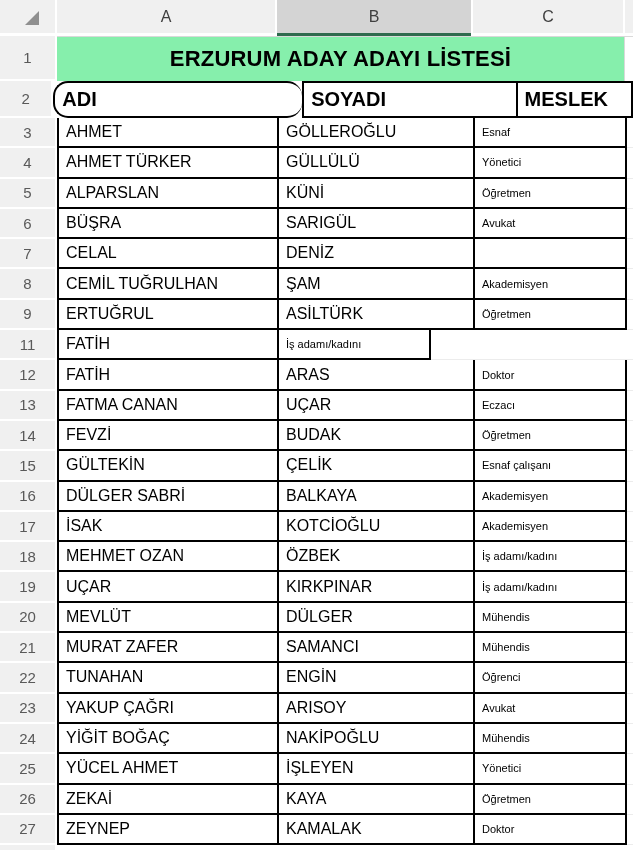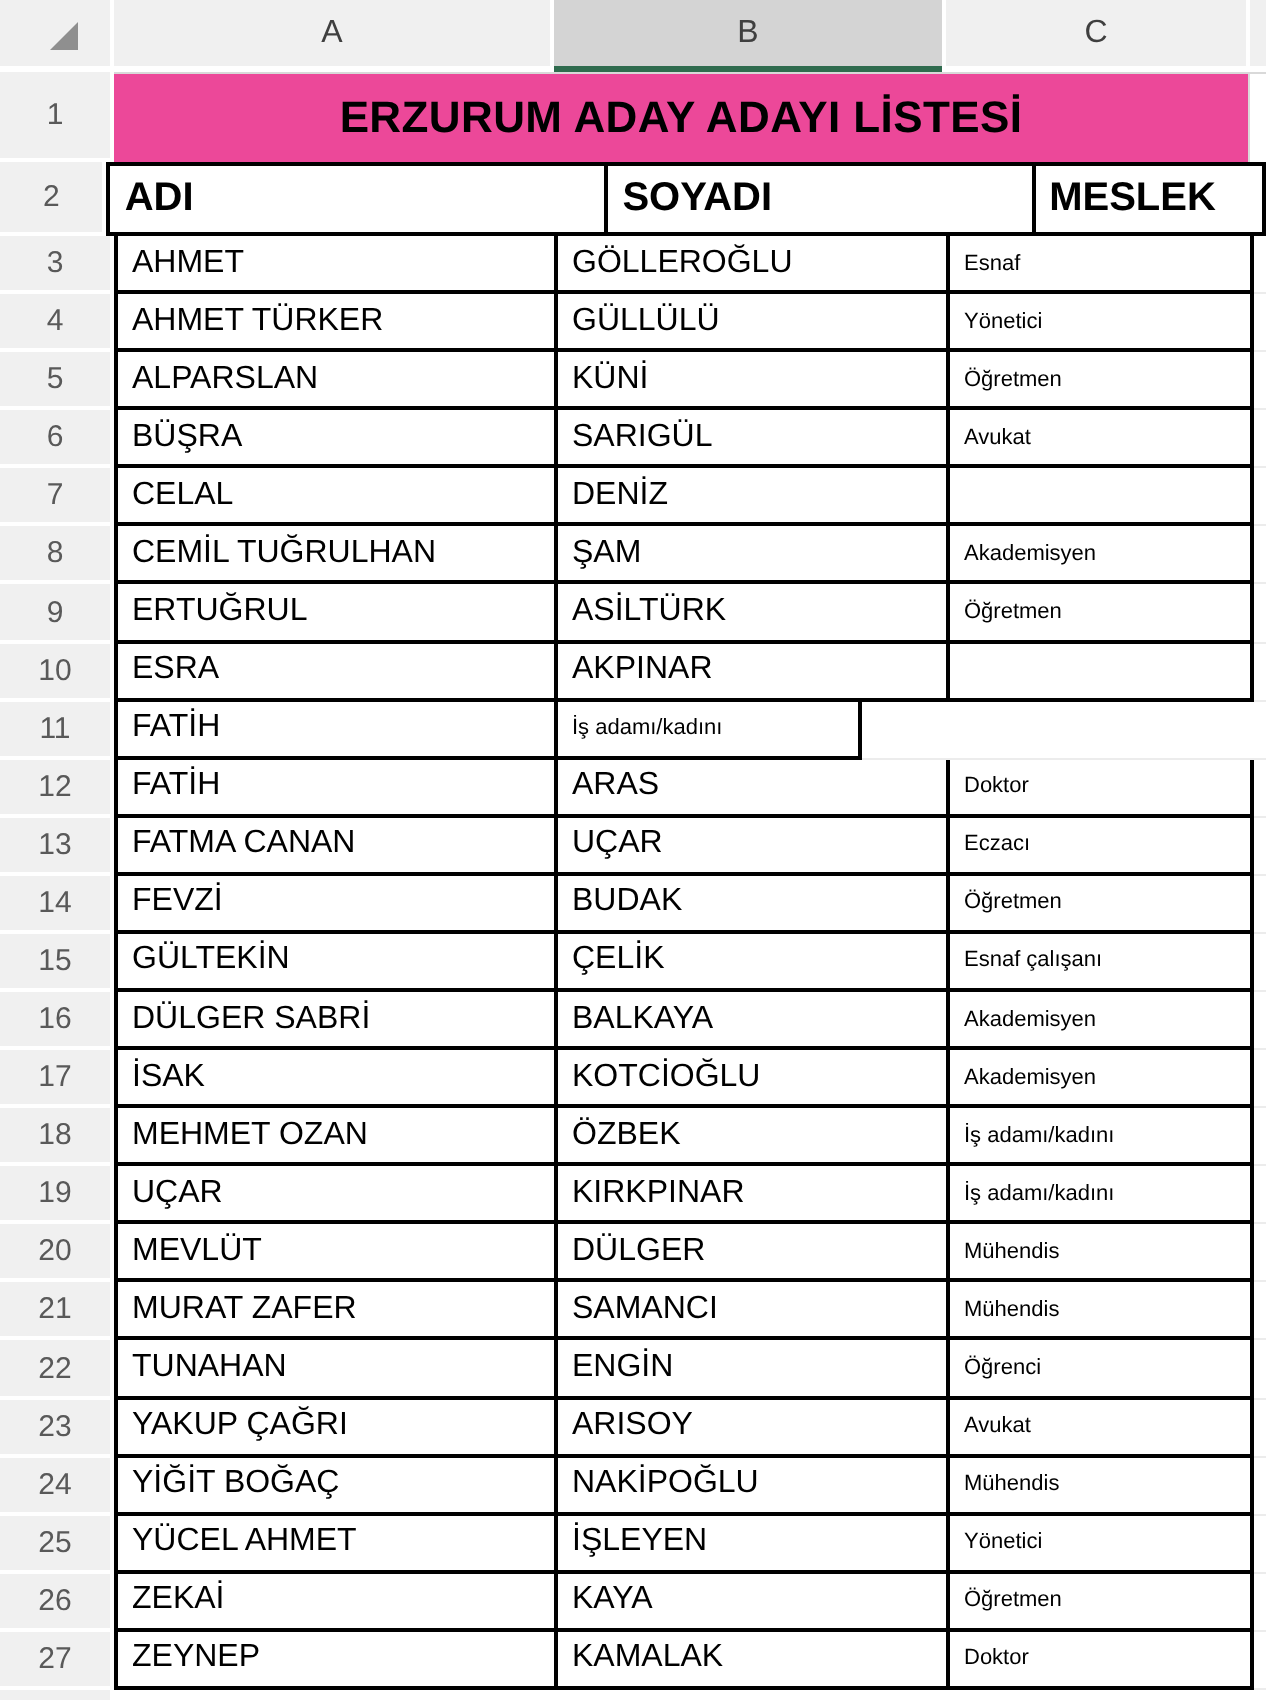--- a/index.html
+++ b/index.html
@@ -26,33 +26,33 @@
   .colhead.cd { flex:1; }
   
   .rowhead {
     width:55px; margin-right:2px; background:var(--hdr-bg); color:#595959;
     font-size:15px; display:flex; align-items:center; justify-content:center;
     border-bottom:2px solid #ffffff;
   }
   
   .row1 { position:absolute; top:36px; left:0; width:633px; height:45px; display:flex; }
   .title-cell {
-    width:568px; background:#ec4899; border-top:1px solid #d9d9d9; border-right:1px solid #d9d9d9;
+    width:568px; background:#86efac; border-top:1px solid #d9d9d9; border-right:1px solid #d9d9d9;
     display:flex; align-items:center; justify-content:center;
     font-weight:bold; font-size:22px; color:#000; letter-spacing:0.2px; white-space:nowrap;
   }
   .r1-sliver { flex:1; border-top:1px solid #d9d9d9; }
   
   .row2 { position:absolute; top:81px; left:0; width:633px; height:37px; display:flex; }
   .hcell {
     border:2px solid #000; border-right:none; background:#fff;
     font-weight:bold; font-size:20px; color:#000;
     display:flex; align-items:center; padding-left:7px; white-space:nowrap; overflow:hidden;
   }
-  .hcell.a { width:266px; }
+  .hcell.a { width:266px;border-radius:15px; }
   .hcell.b { width:228px; }
   .hcell.c { width:125px; border-right:2px solid #000; }
   .r2-sliver { flex:1; }
   
   .dbody { position:absolute; top:118px; left:0; width:633px; height:727px; display:flex; flex-direction:column; }
   .drow { flex:1 1 0; display:flex; min-height:0; }
   .cell {
     background:#fff; border-left:2px solid #000; border-bottom:2px solid #000;
     display:flex; align-items:center; padding-left:7px;
     font-size:16px; color:#000; white-space:nowrap; overflow:hidden;
@@ -145,27 +145,20 @@
     </div>
 
     <div class="drow">
       <div class="rowhead">9</div>
       <div class="cell a">ERTUĞRUL</div>
       <div class="cell b">ASİLTÜRK</div>
       <div class="cell c">Öğretmen</div>
       <div class="d-sliver"></div>
     </div>
 
-    <div class="drow">
-      <div class="rowhead">10</div>
-      <div class="cell a">ESRA</div>
-      <div class="cell b">AKPINAR</div>
-      <div class="cell c"></div>
-      <div class="d-sliver"></div>
-    </div>
 
     <div class="drow">
       <div class="rowhead">11</div>
       <div class="cell a">FATİH</div>
       <div class="cell c">İş adamı/kadını</div>
       <div class="d-sliver"></div>
     </div>
 
     <div class="drow">
       <div class="rowhead">12</div>

